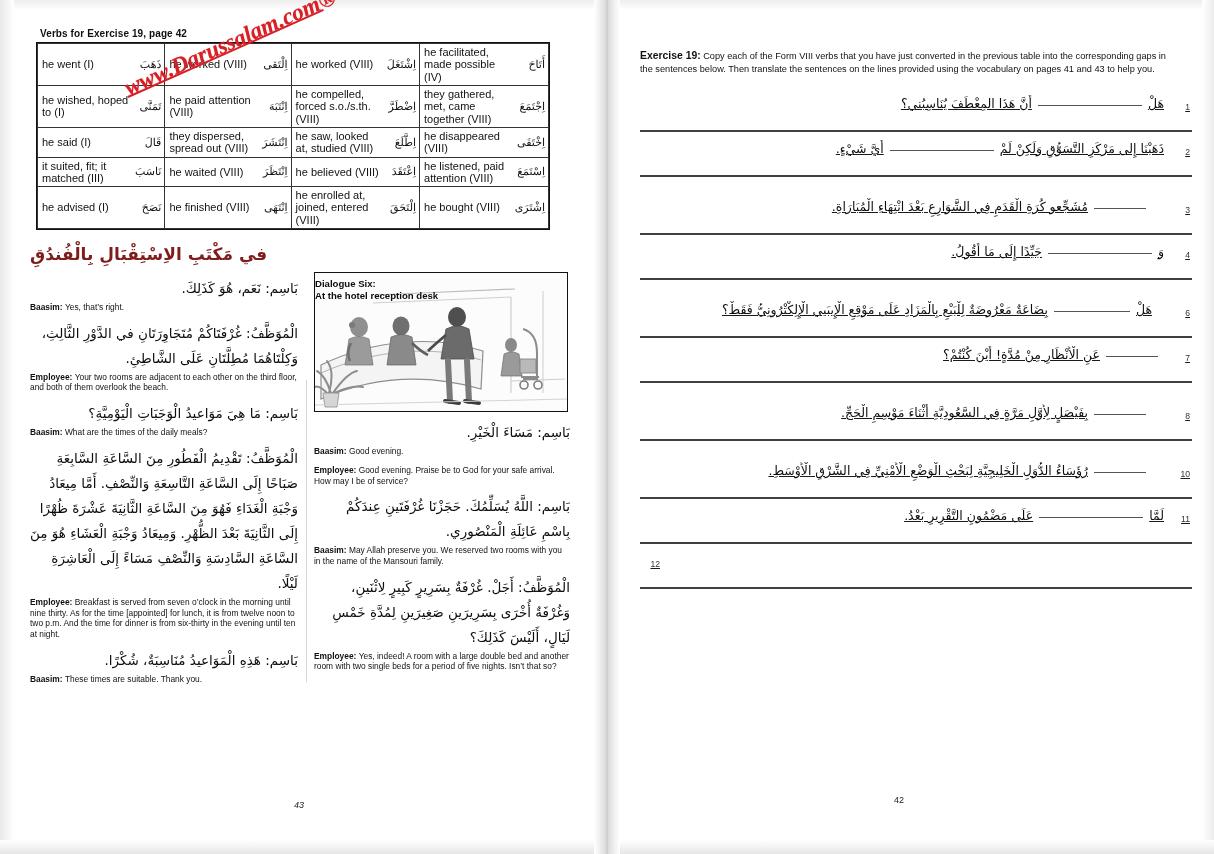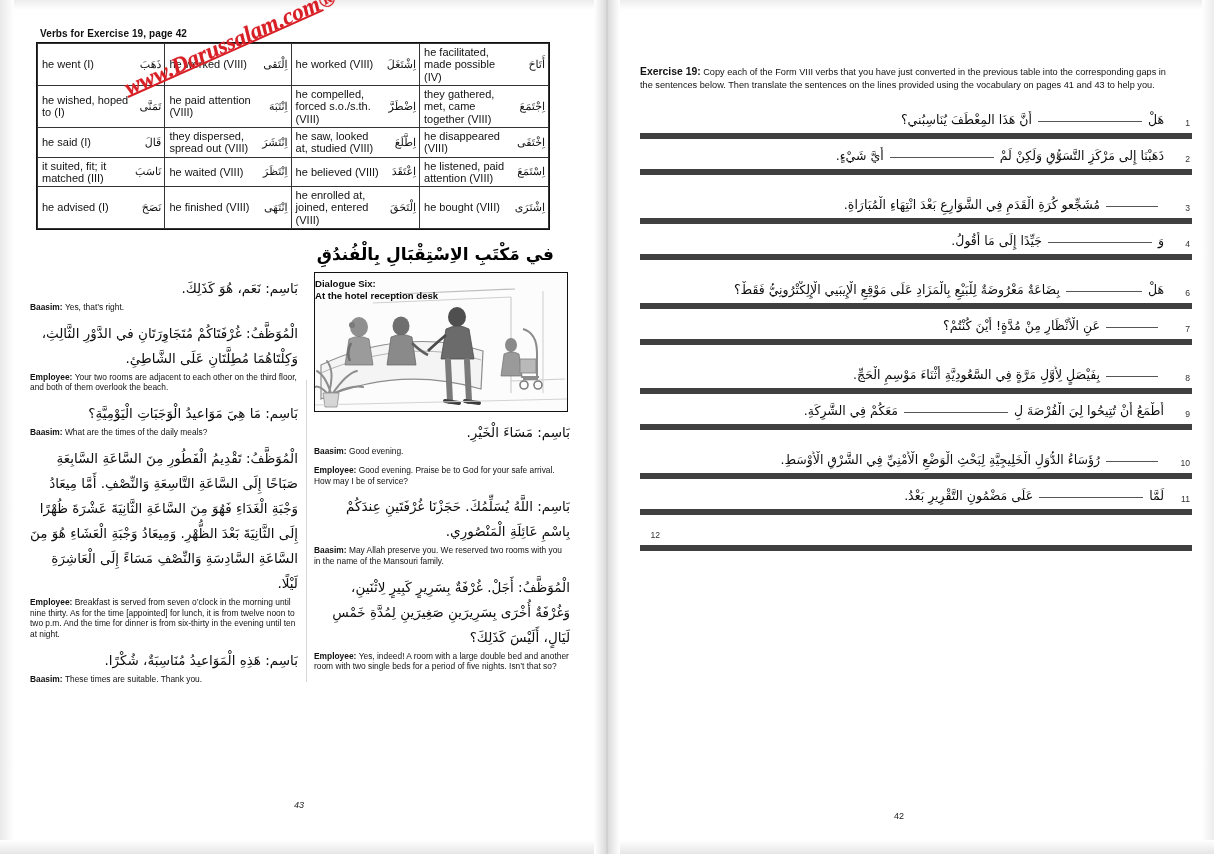--- a/index.html
+++ b/index.html
@@ -30,23 +30,23 @@
   #verb-table table{border-collapse:collapse;width:100%;}
   #verb-table td{border:0.9px solid #333;padding:0;vertical-align:middle;}
   .vcell{display:flex;align-items:center;justify-content:space-between;
       padding:2px 3px 2px 4px;min-height:20px;}
   .ven{font-size:11px;line-height:1.12;color:#111;max-width:88px;}
   .var{font-size:11px;direction:rtl;color:#111;white-space:nowrap;
       font-family:Liberation Serif, serif;}
   .col-sep{border-left:1.6px solid #111 !important;}
 
   
-  #hotel-heading{direction:rtl;text-align:right;font-size:17px;font-weight:bold;
+  #hotel-heading{direction:rtl;text-align:left;font-size:17px;font-weight:bold;
       font-family:"DejaVu Sans","Liberation Sans",sans-serif;
-      margin:14px 0 6px 0;padding-right:24px;color:#000000;}
+      margin:14px 0 6px 0;padding-right:24px;color:#7f1d1d;}
 
   
   #cols{display:flex;gap:16px;margin-top:4px;}
   #col-a{width:268px;}
   #col-b{width:256px;position:relative;}
   .col-divider{position:absolute;left:-8px;top:110px;bottom:10px;width:1px;background:#d6d6d6;}
 
   .ar-block{direction:rtl;text-align:right;
       font-family:"DejaVu Sans","Liberation Sans",sans-serif;
       font-size:13.5px;line-height:1.85;color:#0d0d0d;margin:6px 0 1px 0;}
@@ -67,34 +67,34 @@
       pointer-events:none;z-index:40;}
   #watermark .wm-text{position:absolute;left:0;top:40px;
       transform:rotate(-24deg);transform-origin:left center;
       font-family:"Liberation Serif",serif;font-style:italic;font-weight:bold;
       font-size:23px;color:#d81f26;white-space:nowrap;
       text-shadow:0 0 1px rgba(216,31,38,.6);}
   #watermark .wm-line{position:absolute;left:2px;top:60px;width:214px;height:2px;
       background:#d81f26;transform:rotate(-24deg);transform-origin:left center;}
 
   
-  #page-right{position:absolute;left:640px;top:64px;width:552px;height:770px;}
+  #page-right{position:absolute;left:640px;top:48px;width:552px;height:770px;}
 
   #ex-intro{font-size:9.2px;line-height:1.45;color:#111;margin:0 0 10px 0;width:533px;}
   #ex-intro b{font-weight:bold;font-size:10.4px;}
 
-  .qrow{position:relative;border-bottom:6px solid #404040;min-height:27px;
-      display:flex;align-items:flex-end;justify-content:flex-start;padding-bottom:3px;}
+  .qrow{position:relative;border-bottom:2px solid #404040;min-height:27px;
+      display:flex;align-items:flex-end;justify-content:flex-start;padding-bottom:16px;text-decoration:underline;}
   .qnum{width:20px;flex:0 0 20px;text-align:right;font-size:8.6px;color:#333;
       padding-bottom:2px;padding-right:2px;}
   .qtext{flex:1;direction:rtl;text-align:right;padding-right:6px;
       font-family:"DejaVu Sans","Liberation Sans",sans-serif;
       font-size:12.5px;line-height:1.5;color:#0d0d0d;white-space:nowrap;
       overflow:hidden;}
-  .qrow.tall{min-height:40px;}
+  .qrow.tall{min-height:40px;gap:12px;}
   .blank{display:inline-block;border-bottom:1px solid #555;vertical-align:2px;
       margin:0 6px;}
   .b-sm{width:52px;} .b-md{width:76px;} .b-lg{width:104px;}
 
   #pg-right-num{position:absolute;left:254px;top:747px;font-size:9px;color:#222;}
 </style>
 </head>
 <body>
 
 <div id="spread">
@@ -359,24 +359,20 @@
           <div class="qnum">6</div>
         </div>
         <div class="qrow">
           <div class="qtext"><span class="blank b-sm"></span><span>عَنِ الْأَنْظَارِ مِنْ مُدَّةٍ! أَيْنَ كُنْتُمْ؟</span></div>
           <div class="qnum">7</div>
         </div>
         <div class="qrow tall">
           <div class="qtext"><span class="blank b-sm"></span><span>بِفَيْصَلٍ لِأَوَّلِ مَرَّةٍ فِي السَّعُودِيَّةِ أَثْنَاءَ مَوْسِمِ الْحَجِّ.</span></div>
           <div class="qnum">8</div>
         </div>
-        <div class="qrow">
-          <div class="qtext"><span>أَطْمَعُ أَنْ تُتِيحُوا لِيَ الْفُرْصَةَ لِ</span><span class="blank b-lg"></span><span>مَعَكُمْ فِي الشَّرِكَةِ.</span></div>
-          <div class="qnum">9</div>
-        </div>
         <div class="qrow tall">
           <div class="qtext"><span class="blank b-sm"></span><span>رُؤَسَاءُ الدُّوَلِ الْخَلِيجِيَّةِ لِبَحْثِ الْوَضْعِ الْأَمْنِيِّ فِي الشَّرْقِ الْأَوْسَطِ.</span></div>
           <div class="qnum">10</div>
         </div>
         <div class="qrow">
           <div class="qtext"><span>لَمَّا</span><span class="blank b-lg"></span><span>عَلَى مَضْمُونِ التَّقْرِيرِ بَعْدُ.</span></div>
           <div class="qnum">11</div>
         </div>
         <div class="qrow">
           <div class="qnum">12</div>

